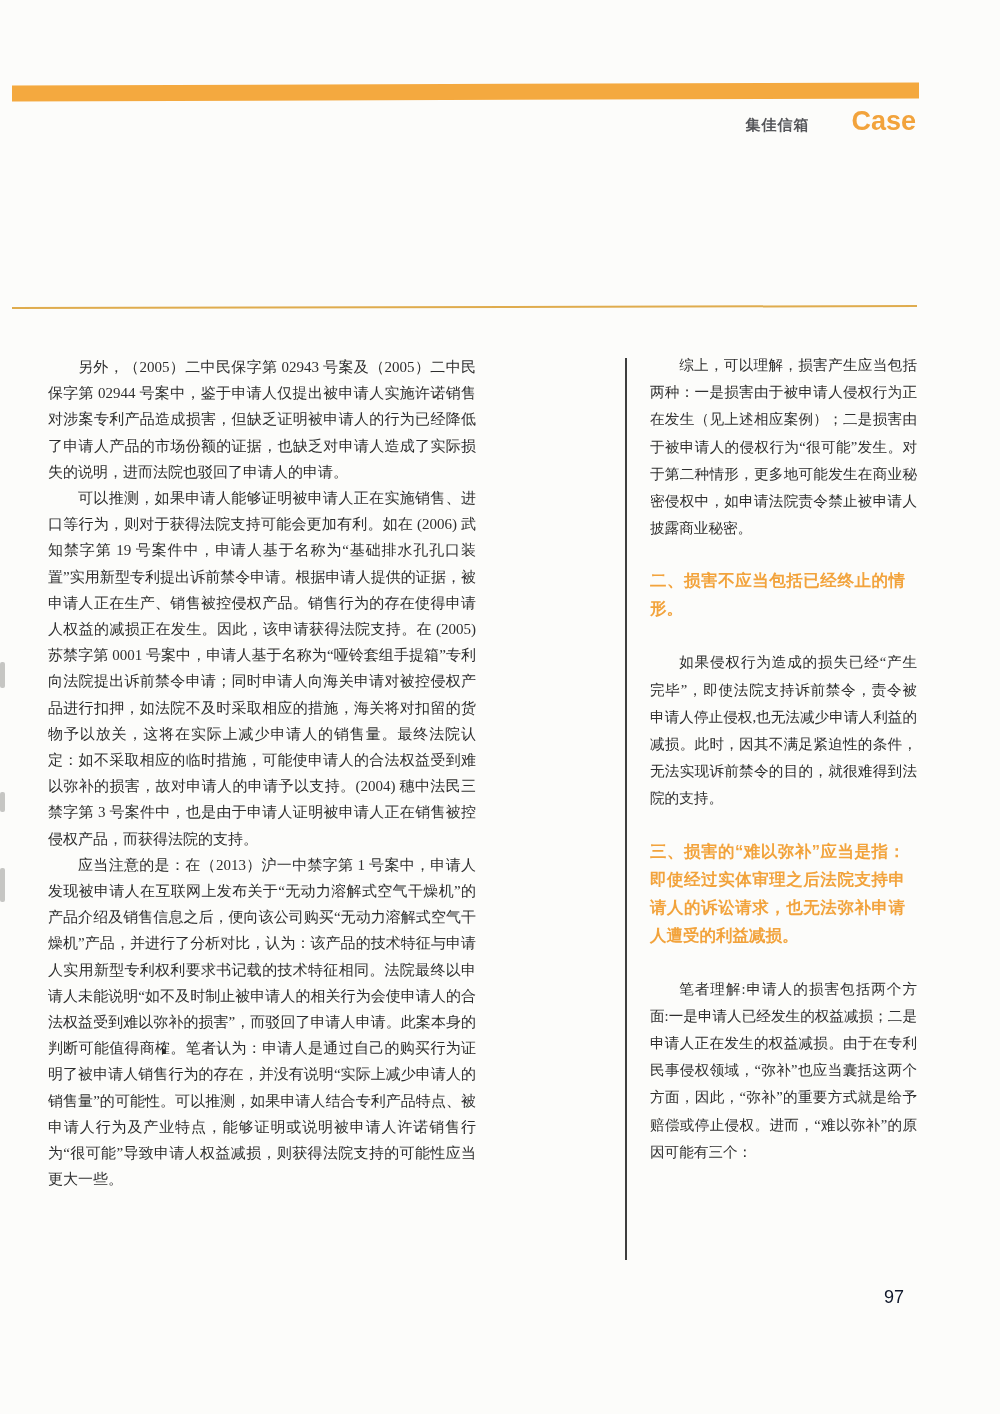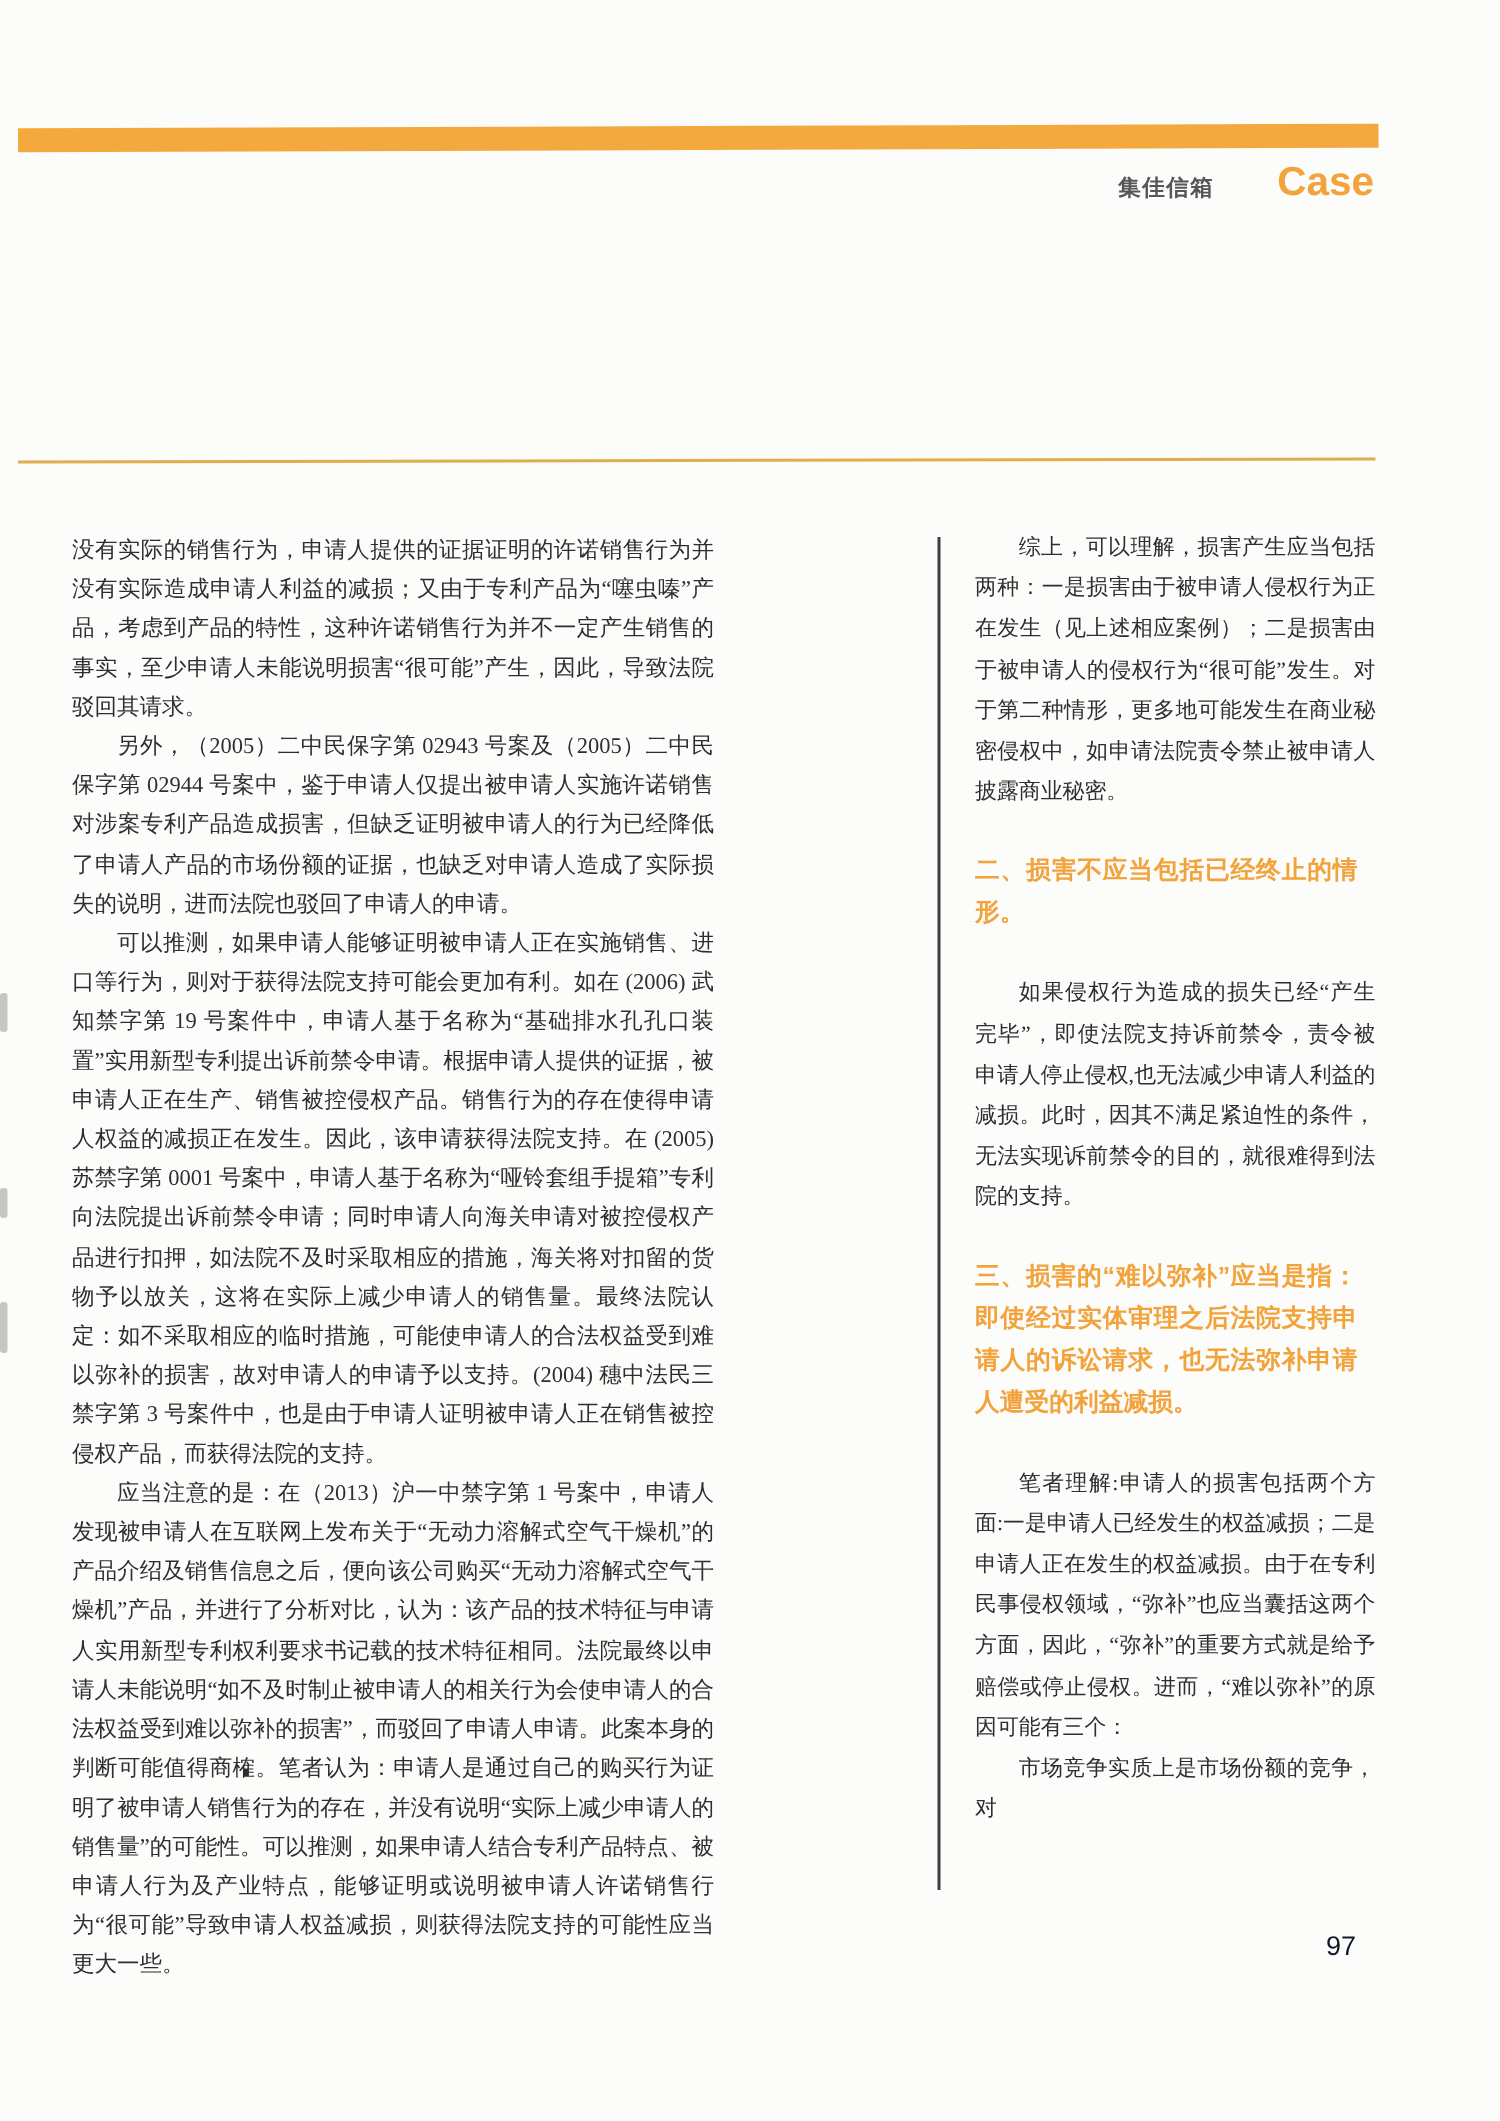--- a/index.html
+++ b/index.html
@@ -87,32 +87,30 @@
     <span class="brand-en">Case</span>
   </div>
 
   <div class="header-rule"></div>
 
   <div class="scan-mark m1"></div>
   <div class="scan-mark m2"></div>
   <div class="scan-mark m3"></div>
 
   <div class="col-left">
-    <p class="para no-indent">没有实际的销售行为，申请人提供的证据证明的许诺销售行为并没有实际造成申请人利益的减损；又由于专利产品为“噻虫嗪”产品，考虑到产品的特性，这种许诺销售行为并不一定产生销售的事实，至少申请人未能说明损害“很可能”产生，因此，导致法院驳回其请求。</p>
     <p class="para">另外，（2005）二中民保字第 02943 号案及（2005）二中民保字第 02944 号案中，鉴于申请人仅提出被申请人实施许诺销售对涉案专利产品造成损害，但缺乏证明被申请人的行为已经降低了申请人产品的市场份额的证据，也缺乏对申请人造成了实际损失的说明，进而法院也驳回了申请人的申请。</p>
     <p class="para">可以推测，如果申请人能够证明被申请人正在实施销售、进口等行为，则对于获得法院支持可能会更加有利。如在 (2006) 武知禁字第 19 号案件中，申请人基于名称为“基础排水孔孔口装置”实用新型专利提出诉前禁令申请。根据申请人提供的证据，被申请人正在生产、销售被控侵权产品。销售行为的存在使得申请人权益的减损正在发生。因此，该申请获得法院支持。在 (2005) 苏禁字第 0001 号案中，申请人基于名称为“哑铃套组手提箱”专利向法院提出诉前禁令申请；同时申请人向海关申请对被控侵权产品进行扣押，如法院不及时采取相应的措施，海关将对扣留的货物予以放关，这将在实际上减少申请人的销售量。最终法院认定：如不采取相应的临时措施，可能使申请人的合法权益受到难以弥补的损害，故对申请人的申请予以支持。(2004) 穗中法民三禁字第 3 号案件中，也是由于申请人证明被申请人正在销售被控侵权产品，而获得法院的支持。</p>
     <p class="para">应当注意的是：在（2013）沪一中禁字第 1 号案中，申请人发现被申请人在互联网上发布关于“无动力溶解式空气干燥机”的产品介绍及销售信息之后，便向该公司购买“无动力溶解式空气干燥机”产品，并进行了分析对比，认为：该产品的技术特征与申请人实用新型专利权利要求书记载的技术特征相同。法院最终以申请人未能说明“如不及时制止被申请人的相关行为会使申请人的合法权益受到难以弥补的损害”，而驳回了申请人申请。此案本身的判断可能值得商榷。笔者认为：申请人是通过自己的购买行为证明了被申请人销售行为的存在，并没有说明“实际上减少申请人的销售量”的可能性。可以推测，如果申请人结合专利产品特点、被申请人行为及产业特点，能够证明或说明被申请人许诺销售行为“很可能”导致申请人权益减损，则获得法院支持的可能性应当更大一些。</p>
   </div>
 
   <div class="col-divider"></div>
 
   <div class="col-right">
     <p class="para">综上，可以理解，损害产生应当包括两种：一是损害由于被申请人侵权行为正在发生（见上述相应案例）；二是损害由于被申请人的侵权行为“很可能”发生。对于第二种情形，更多地可能发生在商业秘密侵权中，如申请法院责令禁止被申请人披露商业秘密。</p>
     <h2 class="section-heading">二、损害不应当包括已经终止的情形。</h2>
     <p class="para">如果侵权行为造成的损失已经“产生完毕”，即使法院支持诉前禁令，责令被申请人停止侵权,也无法减少申请人利益的减损。此时，因其不满足紧迫性的条件，无法实现诉前禁令的目的，就很难得到法院的支持。</p>
     <h2 class="section-heading">三、损害的“难以弥补”应当是指：即使经过实体审理之后法院支持申请人的诉讼请求，也无法弥补申请人遭受的利益减损。</h2>
     <p class="para">笔者理解:申请人的损害包括两个方面:一是申请人已经发生的权益减损；二是申请人正在发生的权益减损。由于在专利民事侵权领域，“弥补”也应当囊括这两个方面，因此，“弥补”的重要方式就是给予赔偿或停止侵权。进而，“难以弥补”的原因可能有三个：</p>
-    <p class="para">市场竞争实质上是市场份额的竞争，对</p>
   </div>
 
   <div class="page-number">97</div>
 
 </div>
 
 </body></html>

